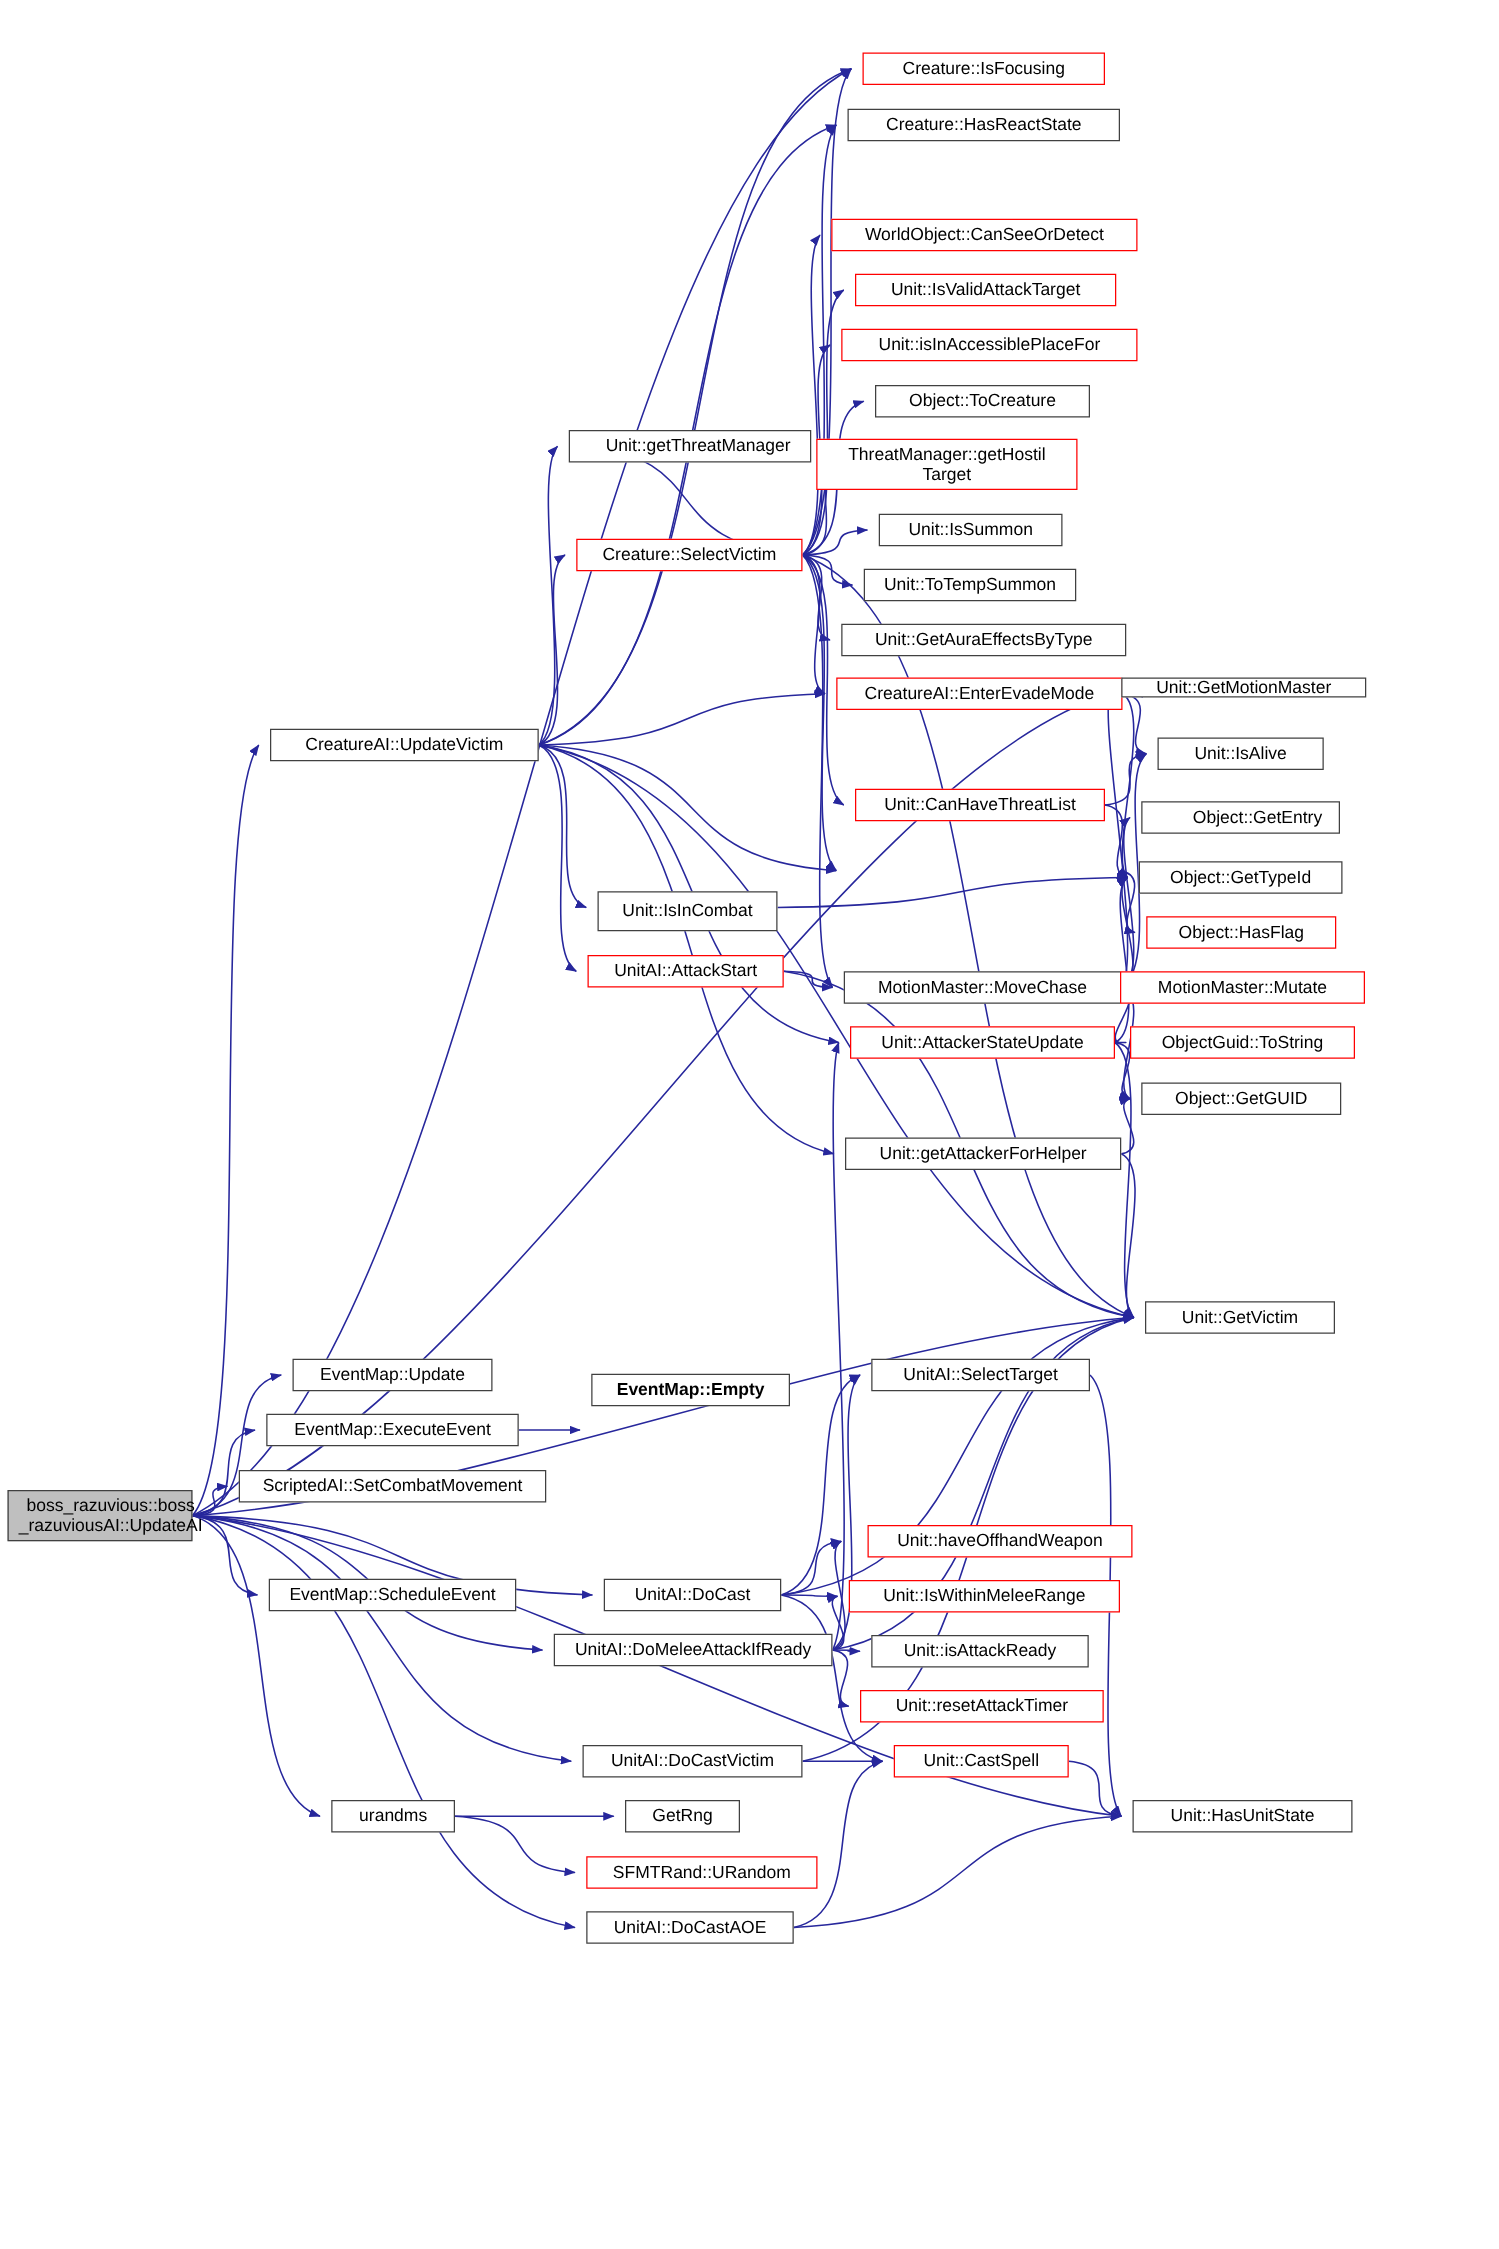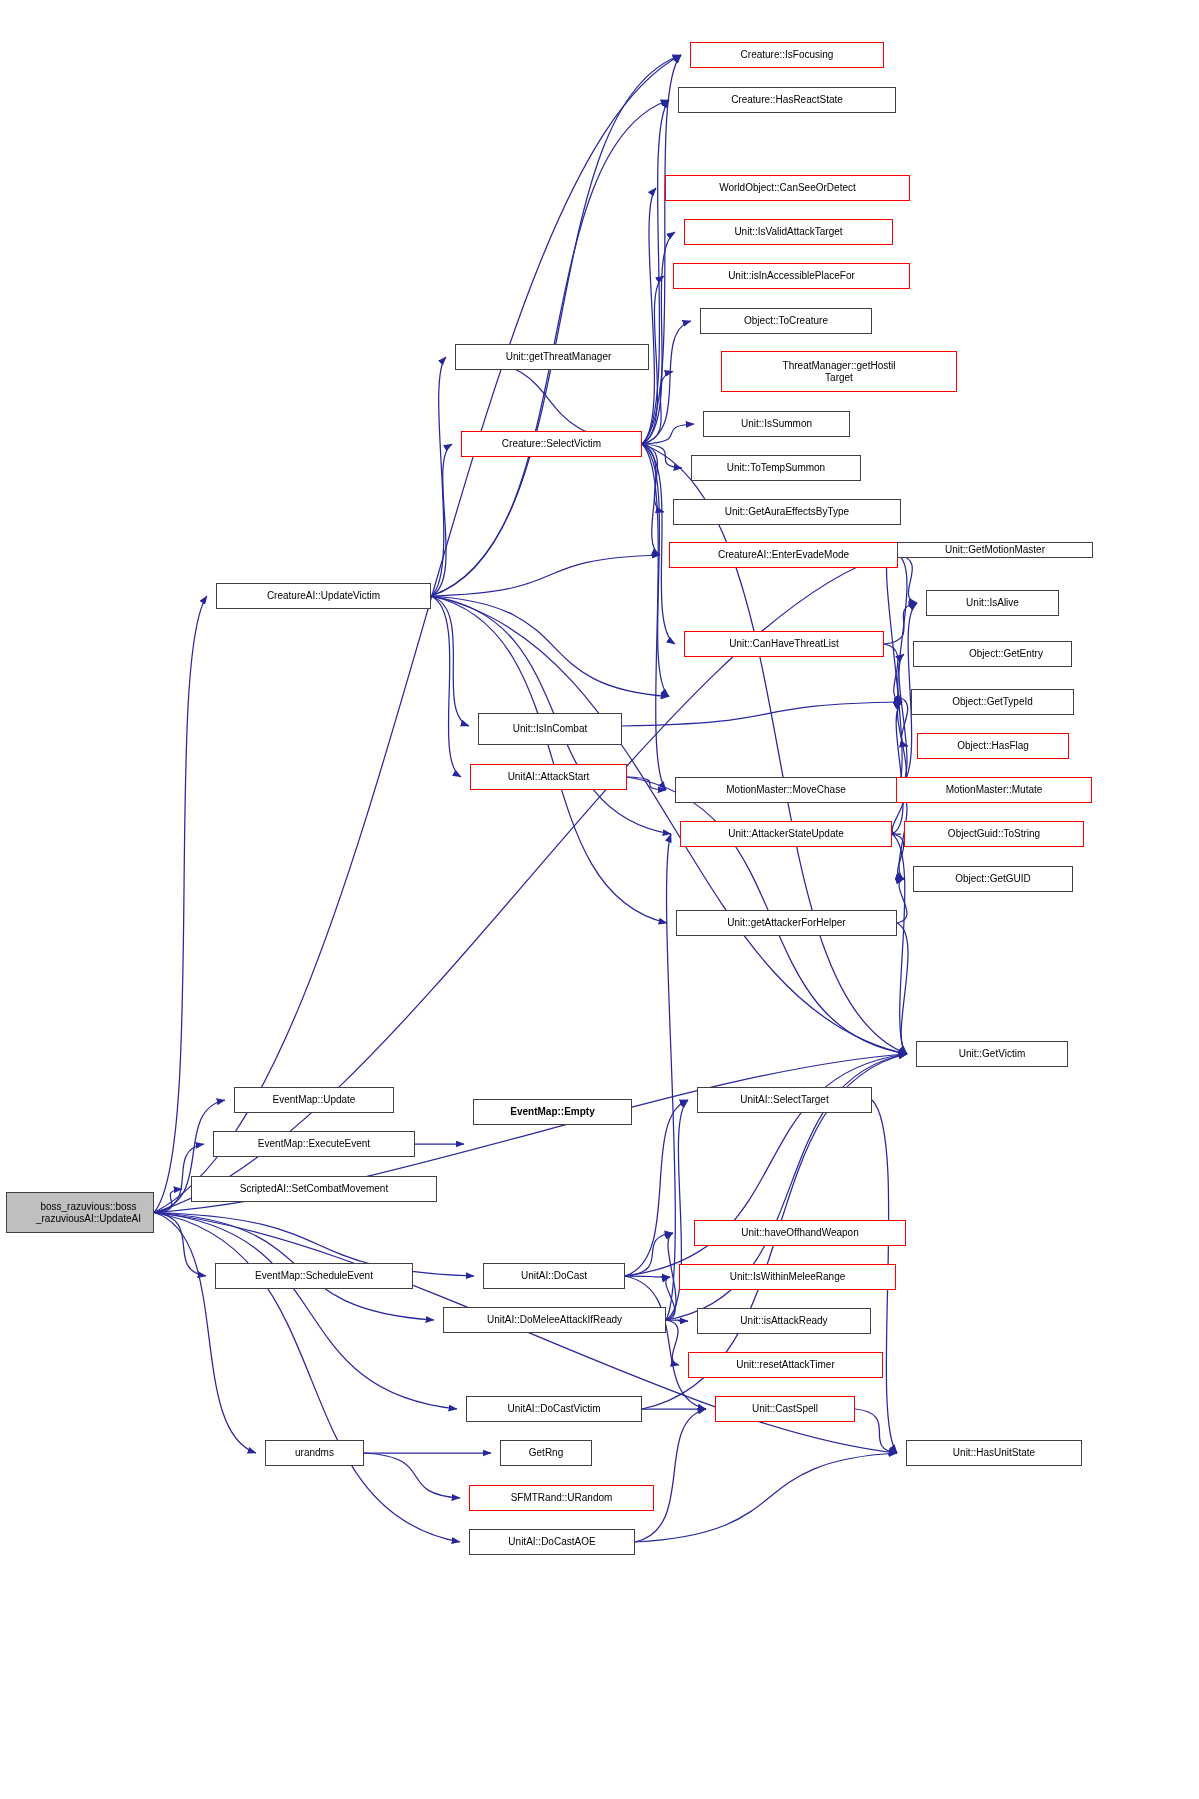--- a/index.html
+++ b/index.html
@@ -1,21 +1,21 @@
 <!DOCTYPE html>
 <html><head>
 <meta charset="utf-8">
 <style>
   html,body{margin:0;padding:0;background:#ffffff;}
   #canvas{position:relative;width:1199px;height:1799px;background:#ffffff;
           font-family:"Liberation Sans", sans-serif;overflow:hidden;}
   #edges{position:absolute;left:0;top:0;width:1199px;height:1799px;}
   .node{position:absolute;box-sizing:border-box;display:flex;align-items:center;
         justify-content:center;text-align:center;background:#ffffff;
-        border:1px solid #000000;font-size:10px;color:#000000;line-height:1.12;
+        border:1px solid #000000;font-size:14px;color:#000000;line-height:1.12;
         white-space:pre-line;padding:0 3px;}
   .node.red{border-color:#ff0000;}
   .node.root{background:#bfbfbf;border-color:#404040;}
   .node.gr{border-color:#404040;}
 </style>
 </head>
 <body>
 
 <div id="canvas">
   <svg id="edges" viewBox="0 0 1199 1799" xmlns="http://www.w3.org/2000/svg">
@@ -108,21 +108,21 @@
       <path d="M415,1144 C464.9,1144 423.1,1144 464,1144" fill="none" stroke="#27279c" stroke-width="1.25" marker-end="url(#ah)"></path>
       <path d="M872,1100 C908.7,1135.3 869.3,1417.7 897,1453" fill="none" stroke="#27279c" stroke-width="1.25" marker-end="url(#ah)"></path>
       <path d="M154,1212.5 C384,1236.55 676,1428.95 897,1453" fill="none" stroke="#27279c" stroke-width="1.25" marker-end="url(#ah)"></path>
     </svg>
 <div class="node red" style="left: 690px; top: 42px; width: 194px; height: 26px;">Creature::IsFocusing</div>
     <div class="node gr" style="left: 678px; top: 87px; width: 218px; height: 26px;">Creature::HasReactState</div>
     <div class="node red" style="left: 665px; top: 175px; width: 245px; height: 26px;">WorldObject::CanSeeOrDetect</div>
     <div class="node red" style="left: 684px; top: 219px; width: 209px; height: 26px;">Unit::IsValidAttackTarget</div>
     <div class="node red" style="left: 673px; top: 263px; width: 237px; height: 26px;">Unit::isInAccessiblePlaceFor</div>
     <div class="node gr" style="left: 700px; top: 308px; width: 172px; height: 26px;">Object::ToCreature</div>
-    <div class="node red" style="left: 721px; top: 351px; width: 236px; height: 41px;">ThreatManager::getHostil
+    <div class="node red" style="left: 653px; top: 351px; width: 209px; height: 41px;">ThreatManager::getHostil
 Target</div>
     <div class="node gr" style="left: 703px; top: 411px; width: 147px; height: 26px;">Unit::IsSummon</div>
     <div class="node gr" style="left: 691px; top: 455px; width: 170px; height: 26px;">Unit::ToTempSummon</div>
     <div class="node gr" style="left: 673px; top: 499px; width: 228px; height: 26px;">Unit::GetAuraEffectsByType</div>
     <div class="node red" style="left: 669px; top: 542px; width: 229px; height: 26px;">CreatureAI::EnterEvadeMode</div>
     <div class="node red" style="left: 684px; top: 631px; width: 200px; height: 26px;">Unit::CanHaveThreatList</div>
     <div class="node gr" style="left: 455px; top: 344px; width: 194px; height: 26px; padding-left: 16px;">Unit::getThreatManager</div>
     <div class="node red" style="left: 461px; top: 431px; width: 181px; height: 26px;">Creature::SelectVictim</div>
     <div class="node gr" style="left: 216px; top: 583px; width: 215px; height: 26px;">CreatureAI::UpdateVictim</div>
     <div class="node gr" style="left: 478px; top: 713px; width: 144px; height: 32px;">Unit::IsInCombat</div>

